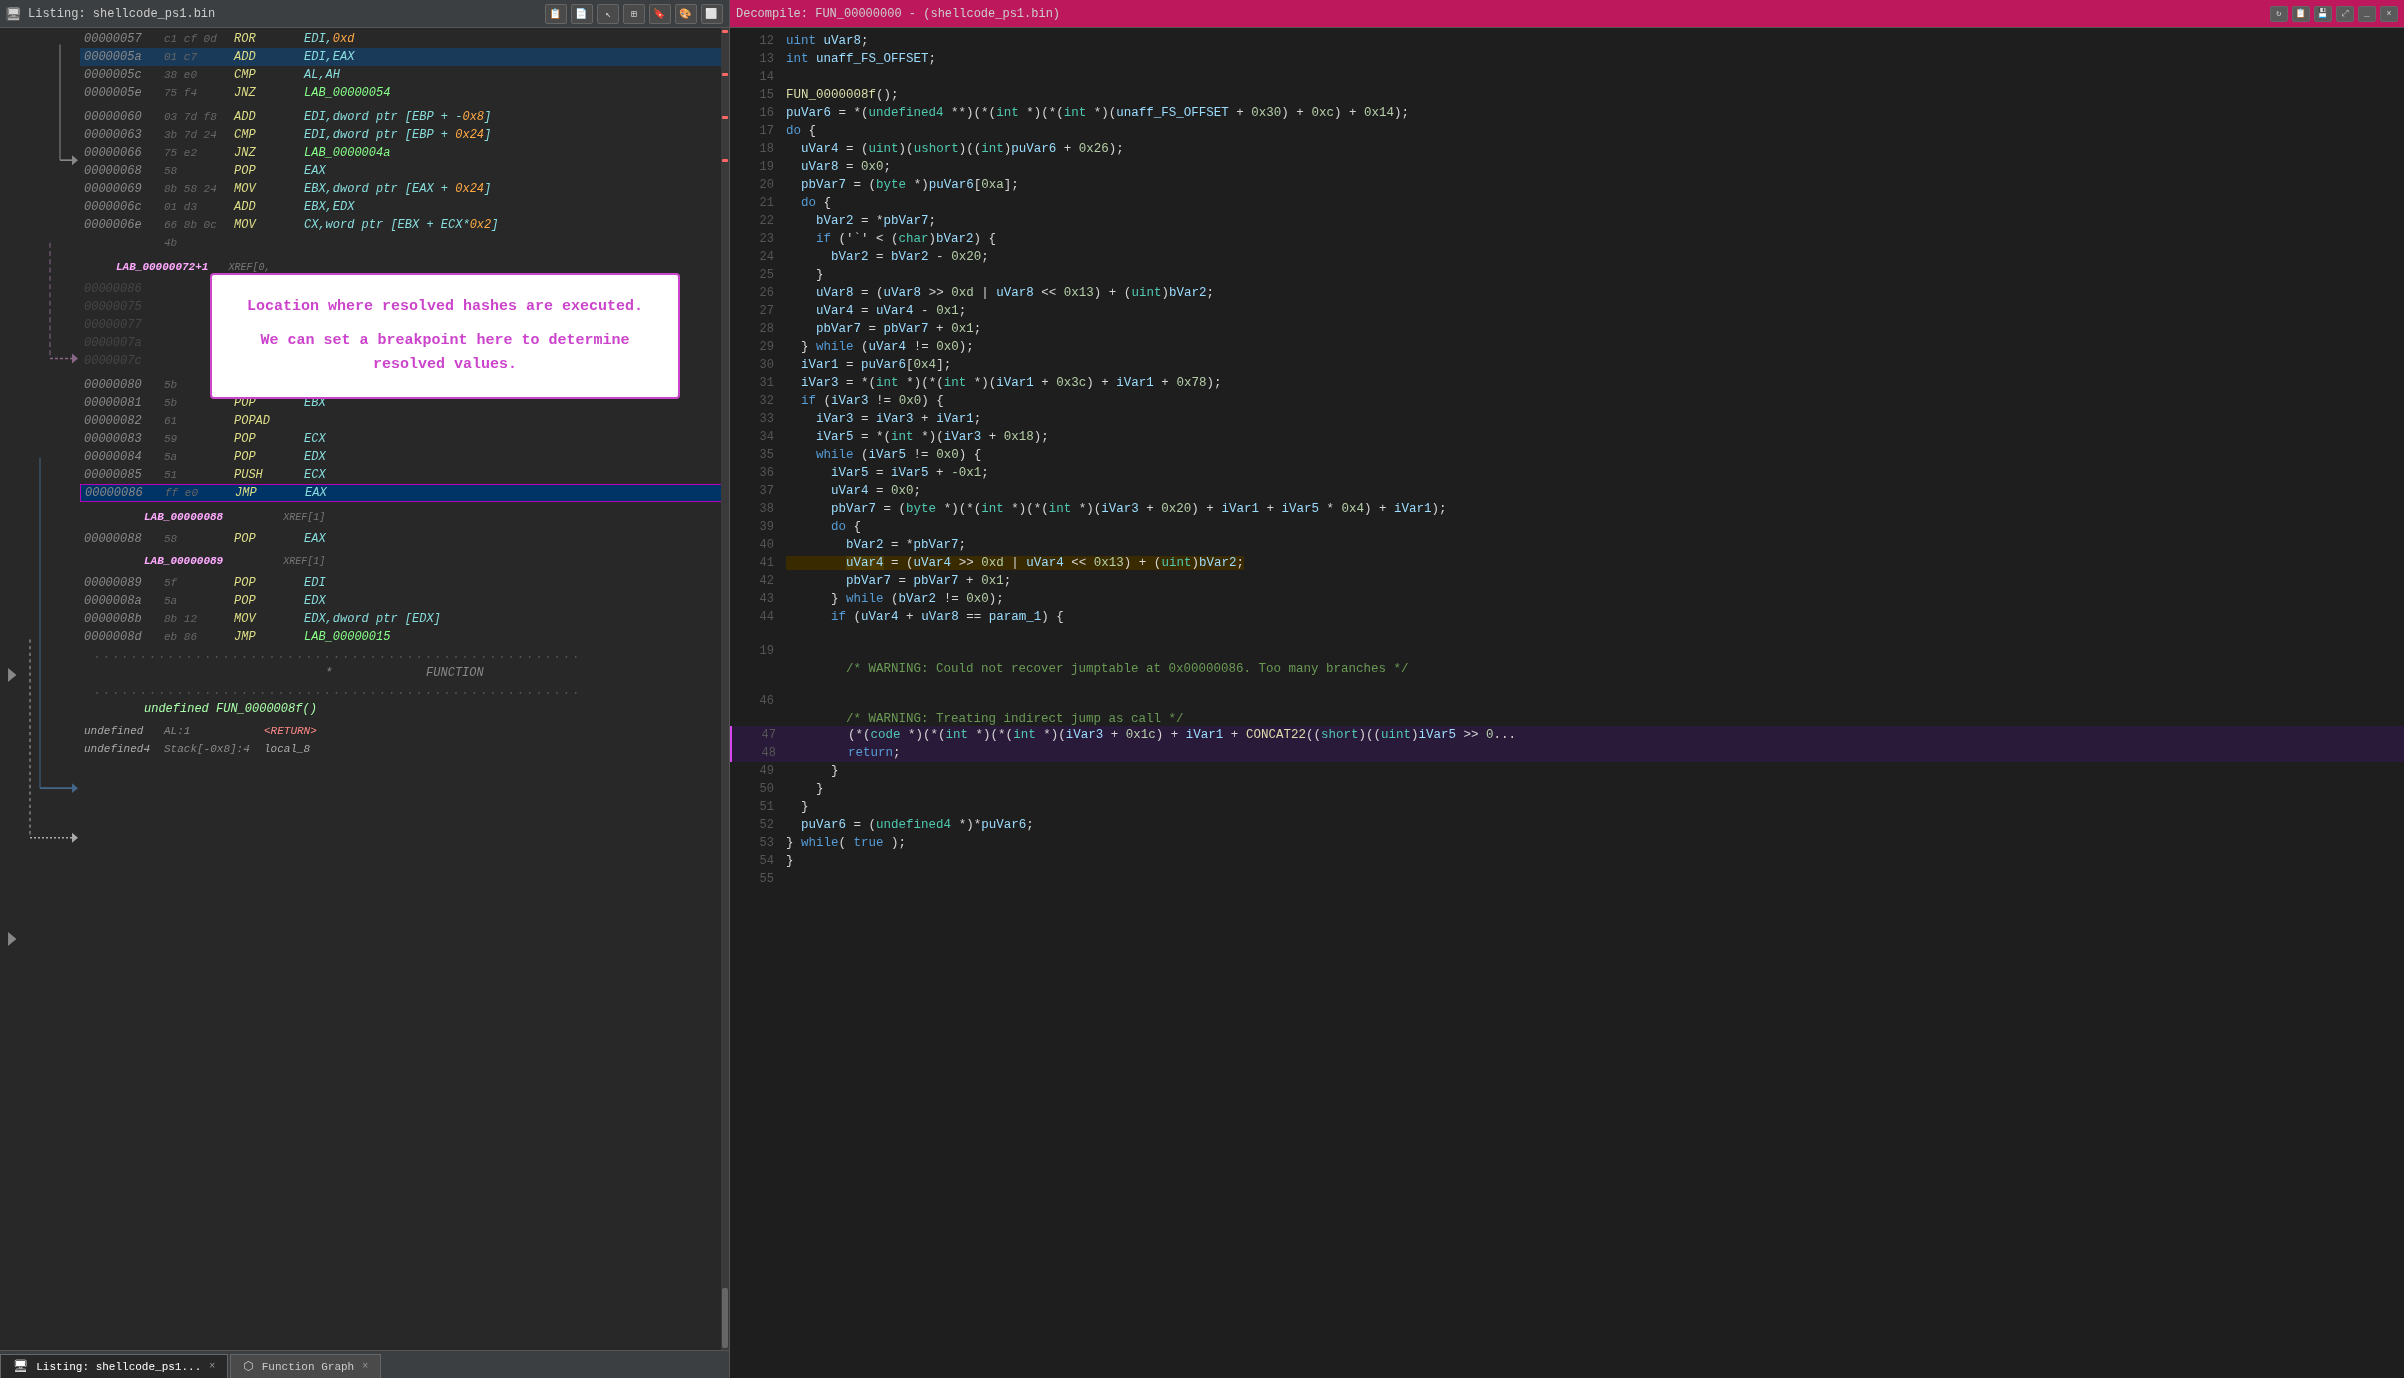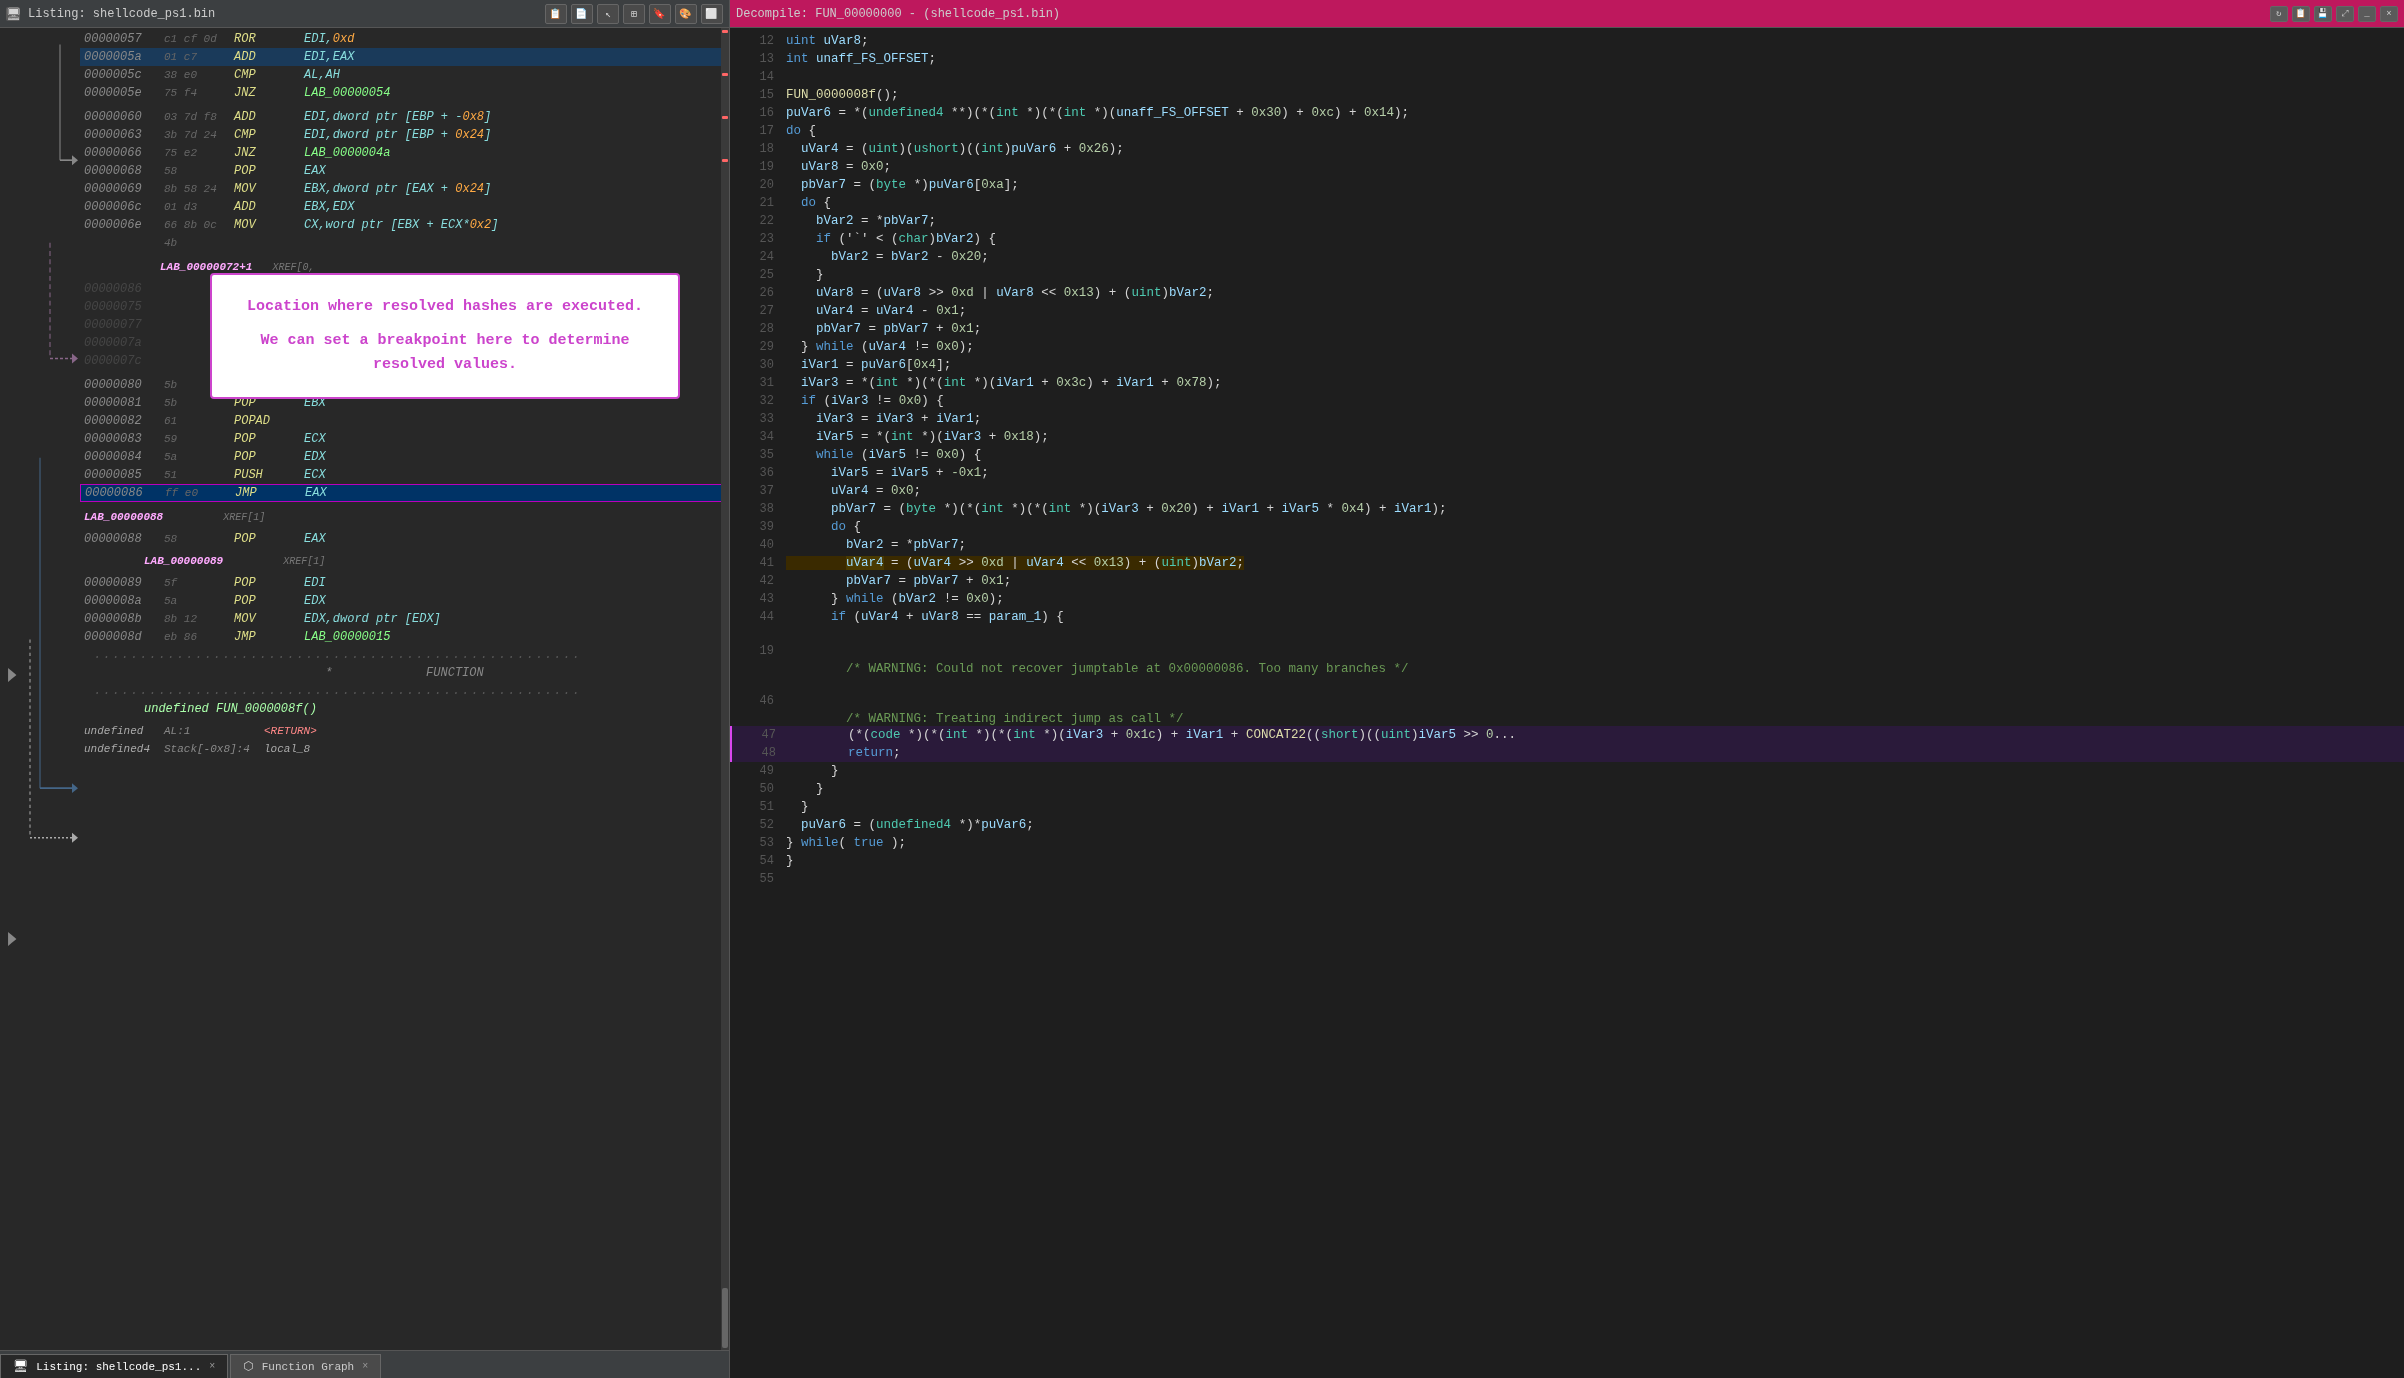--- a/index.html
+++ b/index.html
@@ -438,21 +438,21 @@
         <div class="listing-row">
           <span class="addr"></span>
           <span class="bytes" style="color:#666">4b</span>
           <span class="mnemonic"></span>
           <span class="operands"></span>
         </div>
 
         <div style="height:6px"></div>
 
         <div class="listing-row label-row">
-          <span style="margin-left:76px;color:#ffaaff;font-weight:bold;">LAB_00000072+1</span>
+          <span style="margin-left:32px;color:#ffaaff;font-weight:bold;">LAB_00000072+1</span>
           <span style="margin-left:20px;color:#777;font-size:10px">XREF[0,</span>
         </div>
 
         <div style="height:4px"></div>
 
         <div class="listing-row" style="opacity:0.3;">
           <span class="addr">00000086</span>
           <span class="bytes"></span>
           <span class="mnemonic"></span>
           <span class="operands"></span>
@@ -516,21 +516,21 @@
         <div class="listing-row selected">
           <span class="addr">00000086</span>
           <span class="bytes">ff e0</span>
           <span class="mnemonic">JMP</span>
           <span class="operands">EAX</span>
         </div>
 
         <div style="height:6px"></div>
 
         <div class="listing-row label-row">
-          <span style="color:#ffaaff;font-weight:bold;">LAB_00000088</span>
+          <span style="margin-left:60px;color:#ffaaff;font-weight:bold;">LAB_00000088</span>
           <span style="margin-left:60px;color:#777;font-size:10px">XREF[1]</span>
         </div>
 
         <div style="height:4px"></div>
 
         <div class="listing-row">
           <span class="addr">00000088</span>
           <span class="bytes">58</span>
           <span class="mnemonic">POP</span>
           <span class="operands">EAX</span>

